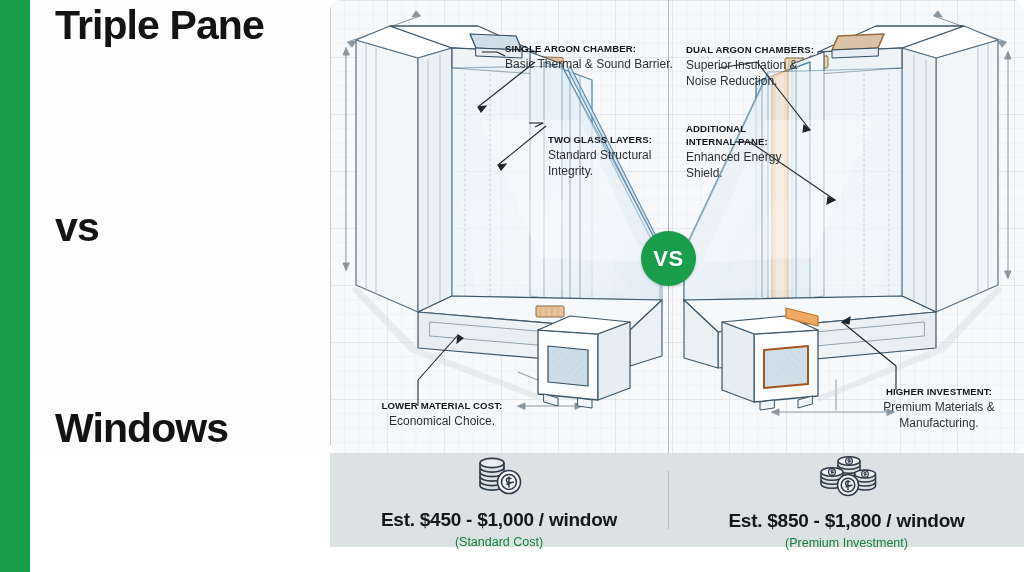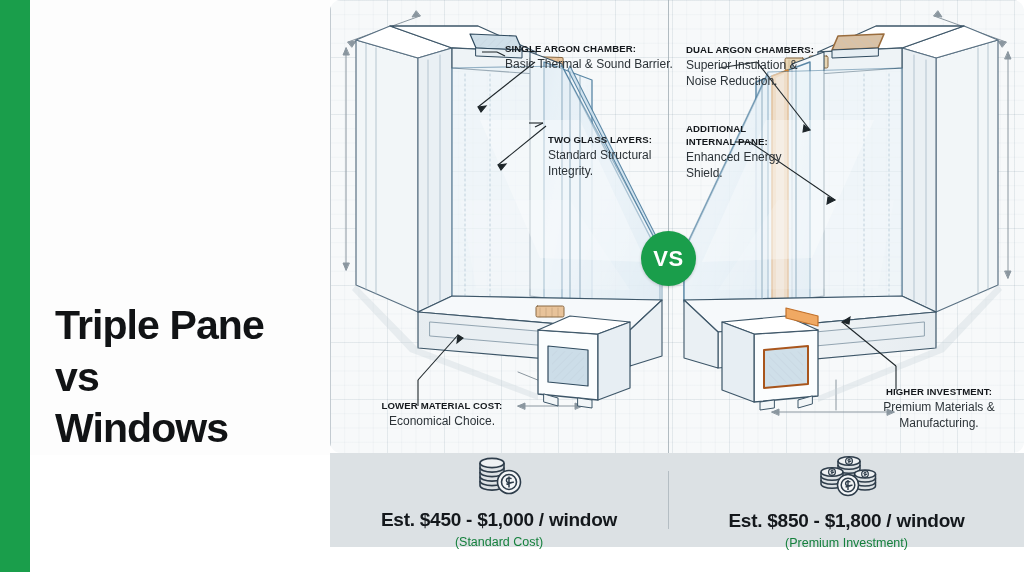--- a/index.html
+++ b/index.html
@@ -15,21 +15,21 @@
   
   .accent-bar {
     position:absolute; left:0; top:0; width:30px; height:572px;
     background:#1a9e4b;
   }
 
   
   .title-panel {
     position:absolute; left:30px; top:0; width:300px; height:455px;
     background:#fdfdfd;
-    display:flex; flex-direction:column; justify-content:flex-end;
+    display:flex; flex-direction:column; justify-content:space-between;
     padding-left:25px; padding-right:10px;
   }
   .title-line {
     font-size:41px;
     font-weight:bold;
     color:#111315;
     line-height:1.26;
     letter-spacing:-0.9px;
     white-space:nowrap;
   }

